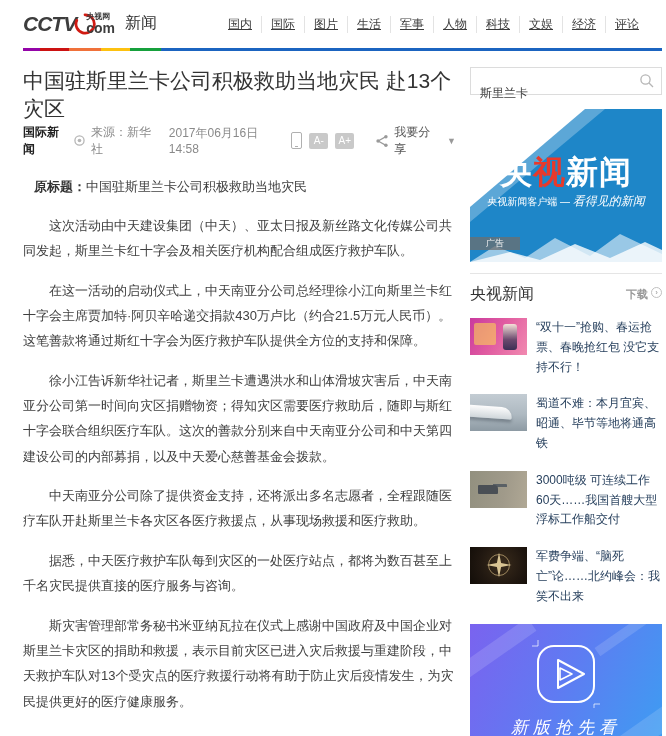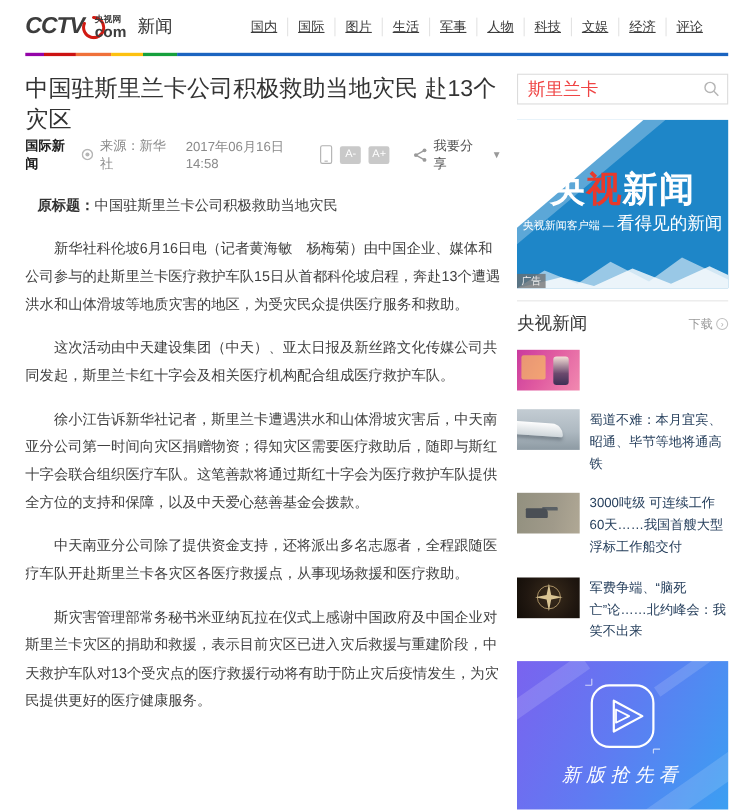--- a/index.html
+++ b/index.html
@@ -5,21 +5,21 @@
   * { margin:0; padding:0; box-sizing:border-box; }
   html,body { width:666px; }
   body {
     width:666px; height:736px; overflow:hidden; background:#fff;
     font-family:"Liberation Sans","DejaVu Sans",sans-serif; color:#404040;
   }
   .page { width:666px; height:736px; position:relative; }
 
   
   .top { height:48px; display:flex; align-items:center; justify-content:space-between; padding:0 18px 0 23px; }
-  .logo { display:flex; align-items:flex-end; gap:4px; cursor:pointer; }
+  .logo { display:flex; align-items:center; gap:4px; cursor:pointer; }
   .logo-cctv { font-size:21px; font-weight:bold; color:#3d3d3d; letter-spacing:-1px; font-style:italic; }
   .logo-swoosh { width:22px; height:22px; margin-left:-6px; }
   .logo-col { display:flex; flex-direction:column; line-height:1; margin-left:-14px; }
   .logo-wang { font-size:8px; color:#3d3d3d; font-weight:bold; }
   .logo-com { font-size:14px; color:#3d3d3d; font-weight:bold; letter-spacing:0; }
   .logo-channel { font-size:16px; color:#333; margin-left:6px; padding-bottom:1px; }
   .nav { display:flex; align-items:center; }
   .nav-item { font-size:12px; color:#3c3c3c; padding:0 9px; border-left:1px solid #e3e3e3; cursor:pointer; white-space:nowrap;text-decoration:underline; }
   .nav-item:first-child { border-left:none; }
 
@@ -51,36 +51,36 @@
   .share-wrap { display:flex; align-items:center; gap:5px; margin-left:14px; cursor:pointer;justify-content:flex-end; }
   .share-icon { width:14px; height:14px; }
   .share-label { color:#555; }
   .share-caret { font-size:9px; color:#999; }
   .orig-line { font-size:13px; line-height:1.95; margin:6px 0 14px; }
   .orig-label { font-weight:bold; color:#333;margin-left:11px; }
   .art-body p { font-size:13px; line-height:1.95; text-indent:2em; margin-bottom:14px; color:#404040; }
 
   
   .search-box { position:relative; width:192px; height:28px; border:1px solid #dcdcdc; background:#fff; margin-bottom:14px; }
-  .search-input { width:100%; height:100%; border:none; outline:none; padding:0 28px 0 9px; font-size:16px; color:#ef4444; font-family:inherit; background:transparent; }
+  .search-input { width:100%; height:100%; border:none; outline:none; padding:0 28px 0 9px; font-size:12px; color:#404040; font-family:inherit; background:transparent;margin-top:12px; }
   .search-btn { position:absolute; right:6px; top:5px; width:16px; height:16px; cursor:pointer; }
 
   .ad1 { position:relative; width:192px; height:153px; background:#1e86c8; overflow:hidden; cursor:pointer; margin-bottom:11px; }
   .ad1 svg.corner { position:absolute; top:0; left:0; }
   .ad1 svg.hills { position:absolute; bottom:0; left:0; }
   .ad1-title { position:absolute; top:42px; left:0; width:100%; text-align:center; font-size:32px; font-weight:bold; color:#fff; letter-spacing:1px; }
   .ad1-title .red { color:#e8392b; }
   .ad1-sub { position:absolute; top:84px; left:0; width:100%; text-align:center; font-size:10px; color:#fff; }
-  .ad1-sub .script { font-size:16px; font-family:"DejaVu Serif",serif; }
-  .ad-label { position:absolute; left:0; bottom:0; font-size:9px; color:#f0f0f0; background:rgba(110,110,110,.75); padding:1px 4px; line-height:11px; }
+  .ad1-sub .script { font-style:italic; font-size:12px; font-family:"DejaVu Serif",serif; }
+  .ad-label { position:absolute; left:0; bottom:12px; font-size:9px; color:#f0f0f0; background:rgba(110,110,110,.75); padding:1px 16px; line-height:11px; }
 
   .side-section { border-top:1px solid #e5e5e5; padding-top:10px; }
   .side-head { display:flex; align-items:center; justify-content:space-between; margin-bottom:13px; }
   .side-title { font-size:16px; color:#333; }
-  .dl-link { display:flex; align-items:center; gap:3px; font-size:11px; color:#999; cursor:pointer; }
+  .dl-link { display:flex; gap:3px; font-size:11px; color:#999; cursor:pointer;font-weight:bold; }
   .dl-icon { width:11px; height:11px; border:1px solid #c0c0c0; border-radius:50%; font-size:8px; line-height:9px; text-align:center; color:#b0b0b0; }
 
   .news-item { display:flex; margin-bottom:17px; cursor:pointer; }
   .thumb { width:57px; height:37px; flex:none; margin-right:9px; position:relative; overflow:hidden; }
   .news-item-title { font-size:12px; line-height:1.65; color:#28415e; }
   .thumb-1 { background:linear-gradient(120deg,#c93a9e 0%,#e05aa0 45%,#f18ab0 100%); }
   .thumb-1::after { content:""; position:absolute; right:10px; top:6px; width:14px; height:26px; background:linear-gradient(#f6e0d8,#6b4a6e 60%, #3d2f55); border-radius:3px; }
   .thumb-1::before { content:""; position:absolute; left:4px; top:5px; width:22px; height:22px; background:rgba(255,220,80,.55); border-radius:2px; }
   .thumb-2 { background:linear-gradient(#c3ccd3 0%,#aeb9c1 55%,#8d9aa3 100%); }
   .thumb-2::after { content:""; position:absolute; left:-6px; top:12px; width:48px; height:12px; background:linear-gradient(#fdfdfd,#cfd6da); border-radius:8px 14px 2px 8px; transform:rotate(4deg); box-shadow:0 3px 3px rgba(60,70,80,.4); }
@@ -166,24 +166,25 @@
             <span class="share-caret">▼</span>
           </span>
         </span>
       </div>
 
       <p class="orig-line">
         <span class="orig-label">原标题：</span><span>中国驻斯里兰卡公司积极救助当地灾民</span>
       </p>
 
       <div class="art-body">
-        <p>新华社科伦坡6月16日电（记者黄海敏　杨梅菊）由中国企业、媒体和公司参与的赴斯里兰卡医疗救护车队15日从首都科伦坡启程，奔赴13个遭遇洪水和山体滑坡等地质灾害的地区，为受灾民众提供医疗服务和救助。</p>
         <p>这次活动由中天建设集团（中天）、亚太日报及新丝路文化传媒公司共同发起，斯里兰卡红十字会及相关医疗机构配合组成医疗救护车队。</p>
-        <p>徐小江告诉新华社记者，斯里兰卡遭遇洪水和山体滑坡灾害后，中天南亚分公司第一时间向灾区捐赠物资；得知灾区需要医疗救助后，随即与斯红十字会联合组织医疗车队。这笔善款将通过斯红十字会为医疗救护车队提供全方位的支持和保障，以及中天爱心慈善基金会拨款。</p>
+        <p>在这一活动的启动仪式上，中天南亚分公司总经理徐小江向斯里兰卡红十字会主席贾加特·阿贝辛哈递交捐款430万卢比（约合21.5万元人民币）。这笔善款将通过斯红十字会为医疗救护车队提供全方位的支持和保障。</p>
+        <p>徐小江告诉新华社记者，斯里兰卡遭遇洪水和山体滑坡灾害后，中天南亚分公司第一时间向灾区捐赠物资；得知灾区需要医疗救助后，随即与斯红十字会联合组织医疗车队。这次的善款分别来自中天南亚分公司和中天第四建设公司的内部募捐，以及中天爱心慈善基金会拨款。</p>
         <p>中天南亚分公司除了提供资金支持，还将派出多名志愿者，全程跟随医疗车队开赴斯里兰卡各灾区各医疗救援点，从事现场救援和医疗救助。</p>
+        <p>据悉，中天医疗救护车队每到灾区的一处医疗站点，都将为数百甚至上千名灾民提供直接的医疗服务与咨询。</p>
         <p>斯灾害管理部常务秘书米亚纳瓦拉在仪式上感谢中国政府及中国企业对斯里兰卡灾区的捐助和救援，表示目前灾区已进入灾后救援与重建阶段，中天救护车队对13个受灾点的医疗救援行动将有助于防止灾后疫情发生，为灾民提供更好的医疗健康服务。</p>
 
       </div>
     </main>
 
     <aside class="sidebar">
 
       <div class="search-box">
         <input class="search-input" type="text" value="斯里兰卡" style="">
         <svg class="search-btn" viewBox="0 0 16 16">
@@ -210,20 +211,21 @@
         <div class="side-head">
           <span class="side-title">央视新闻</span>
           <span class="dl-link">
             <span>下载</span>
             <span class="dl-icon">›</span>
           </span>
         </div>
 
         <div class="news-item">
           <div class="thumb thumb-1"></div>
+          <span class="news-item-title">“双十一”抢购、春运抢票、春晚抢红包 没它支持不行！</span>
         </div>
 
         <div class="news-item">
           <div class="thumb thumb-2"></div>
           <span class="news-item-title">蜀道不难：本月宜宾、昭通、毕节等地将通高铁</span>
         </div>
 
         <div class="news-item">
           <div class="thumb thumb-3"></div>
           <span class="news-item-title">3000吨级 可连续工作60天……我国首艘大型浮标工作船交付</span>

